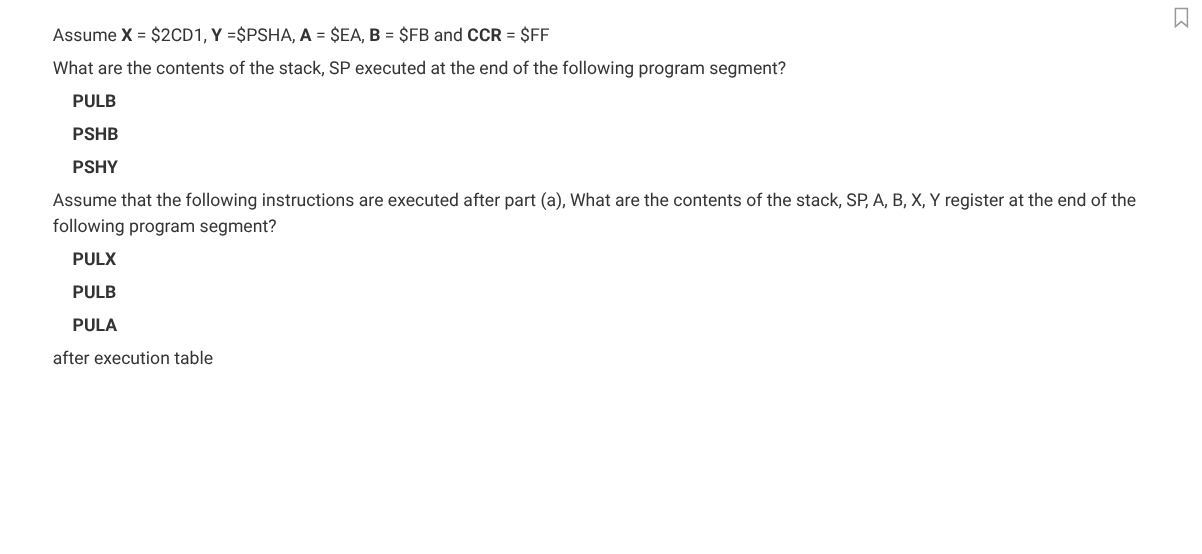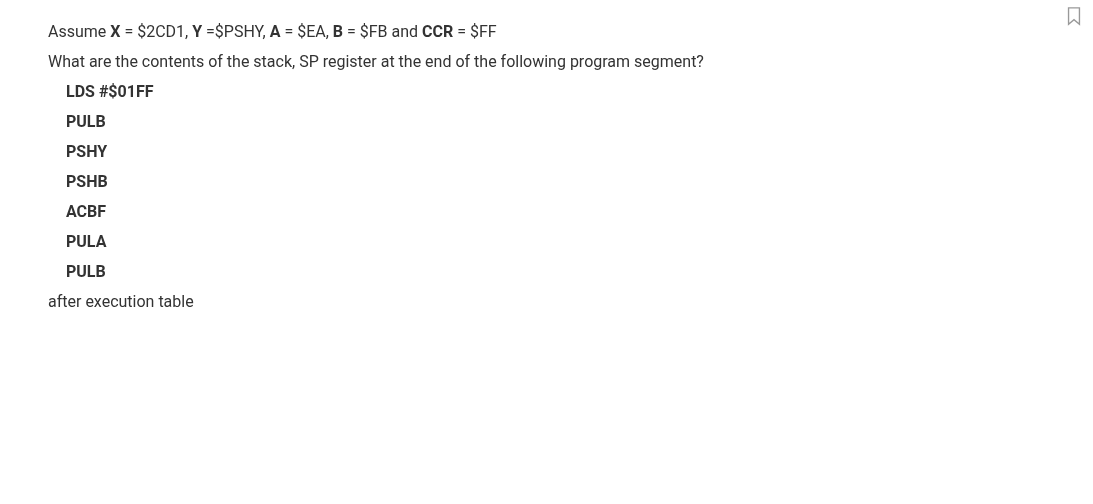--- a/index.html
+++ b/index.html
@@ -48,30 +48,30 @@
 
 <div class="bookmark-icon">
   <svg viewBox="0 0 18 22">
     <path d="M3 2 L15 2 L15 20 L9 15 L3 20 Z"></path>
   </svg>
 </div>
 
 <div class="content">
 
   <div class="line">
-    <span>Assume </span><span class="bold">X</span><span> = $2CD1, </span><span class="bold">Y</span><span> =$PSHY, </span><span class="bold">A</span><span> = $EA, </span><span class="bold">B</span><span> = $FB and </span><span class="bold">CCR</span><span> = $FF</span>
+    <span>Assume </span><span class="bold">X</span><span> = $2CD1, </span><span class="bold">Y</span><span> =$PSHA, </span><span class="bold">A</span><span> = $EA, </span><span class="bold">B</span><span> = $FB and </span><span class="bold">CCR</span><span> = $FF</span>
   </div>
 
-  <div class="line">What are the contents of the stack, SP register at the end of the following program segment?</div>
+  <div class="line">What are the contents of the stack, SP executed at the end of the following program segment?</div>
 
-  <div class="line indent bold">LDS #$01FF</div>
   <div class="line indent bold">PULB</div>
+  <div class="line indent bold">PSHB</div>
   <div class="line indent bold">PSHY</div>
-  <div class="line indent bold">PSHB</div>
 
+  <div class="line" style="max-width:1010px;">Assume that the following instructions are executed after part (a), What are the contents of the stack, SP, A, B, X, Y register at the end of the following program segment?</div>
 
-  <div class="line indent bold">ACBF</div>
+  <div class="line indent bold">PULX</div>
+  <div class="line indent bold">PULB</div>
   <div class="line indent bold">PULA</div>
-  <div class="line indent bold">PULB</div>
 
   <div class="line">after execution table</div>
 
 </div>
 
 </body></html>

